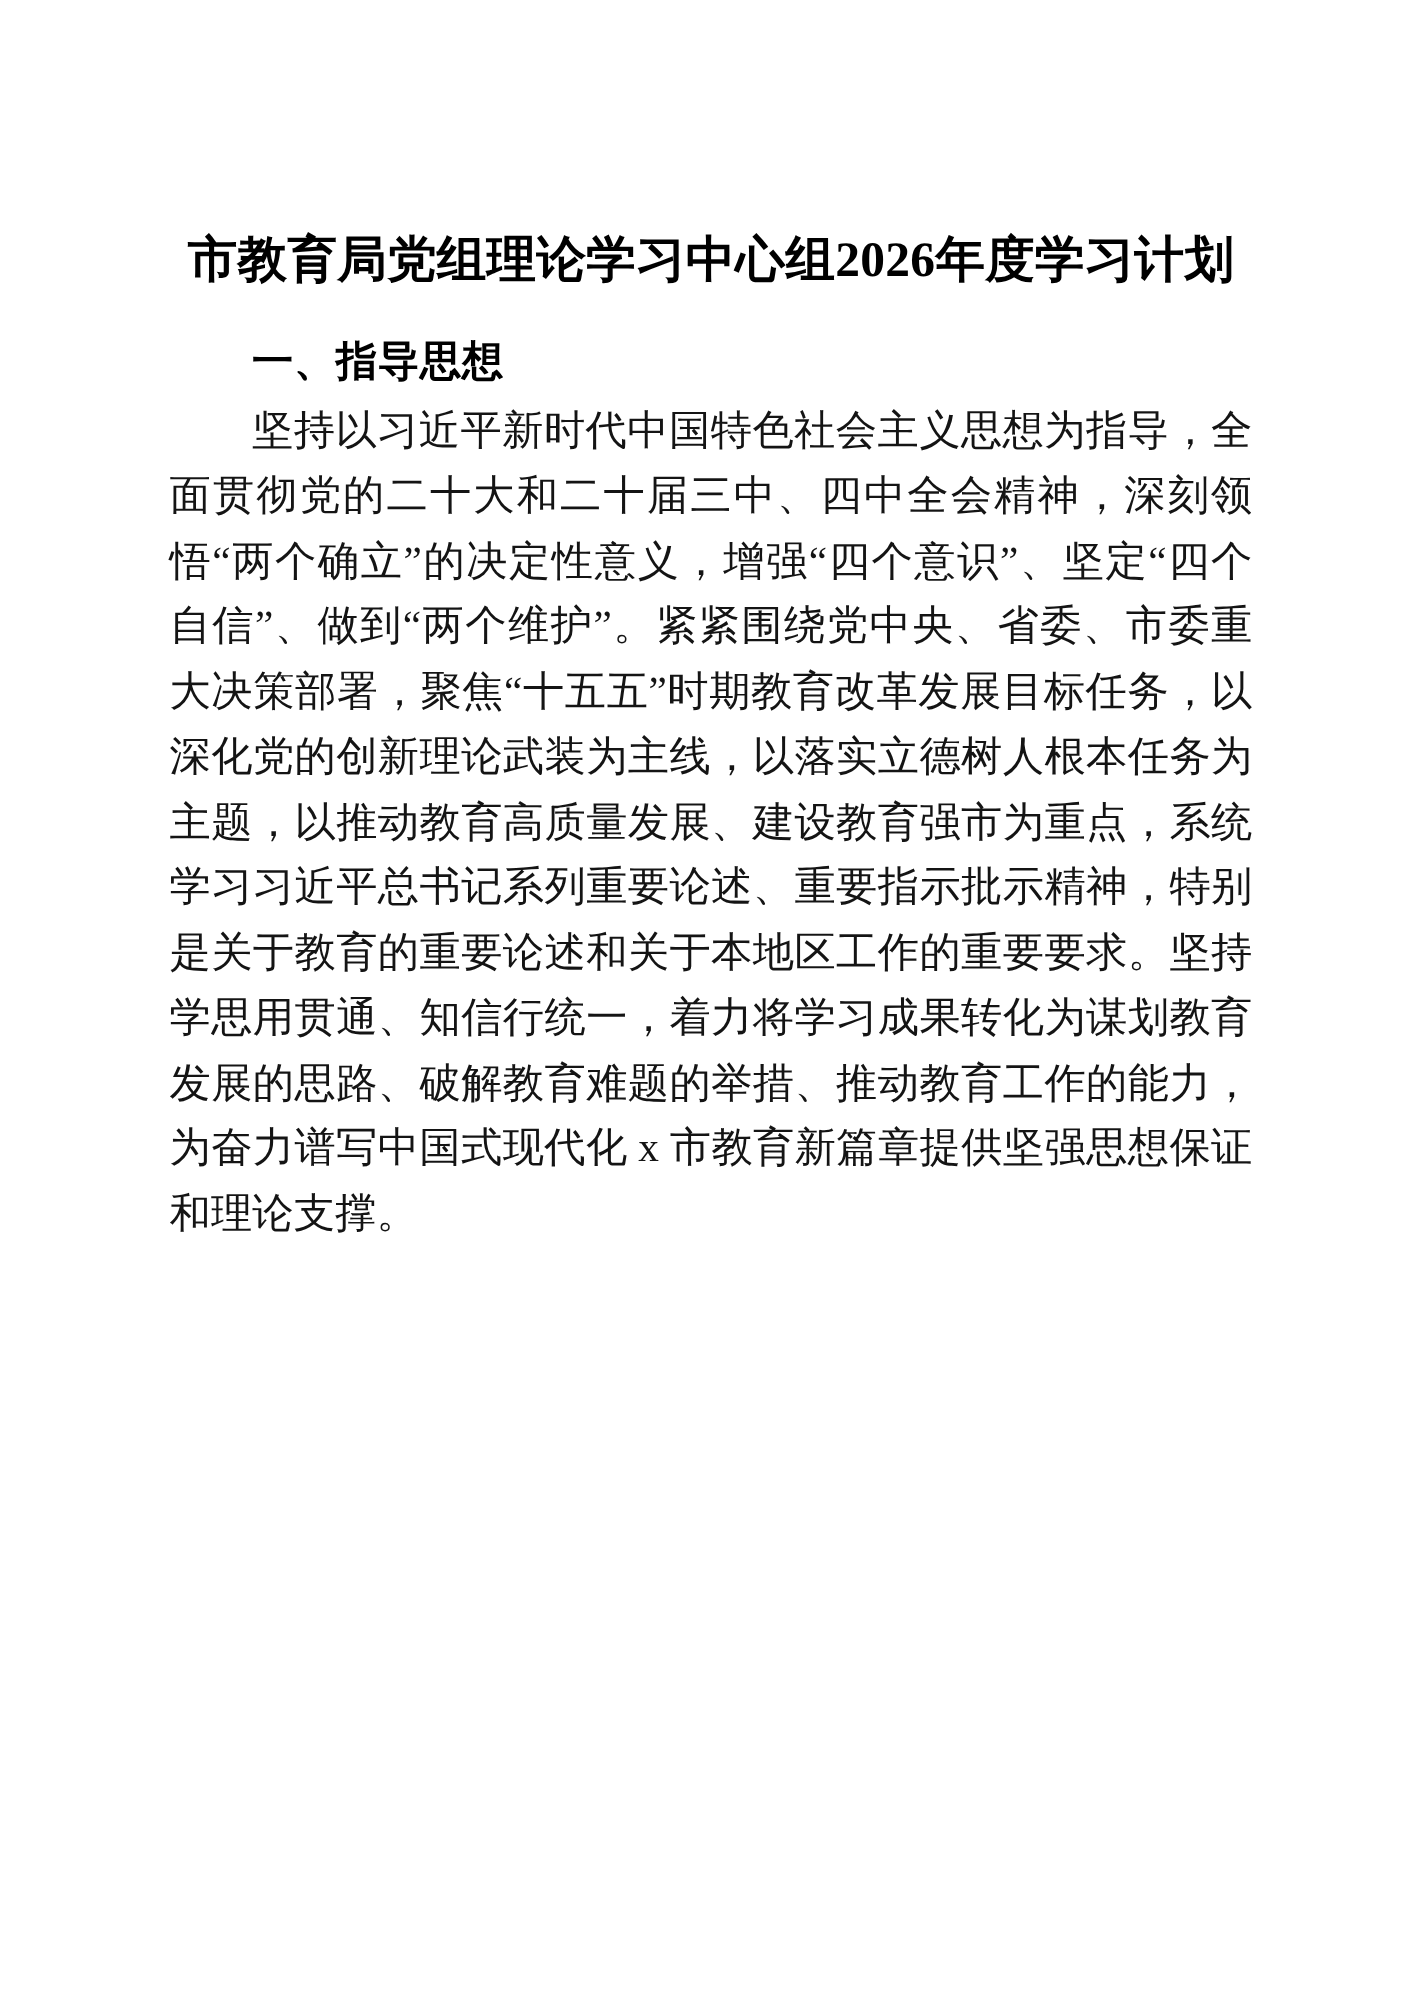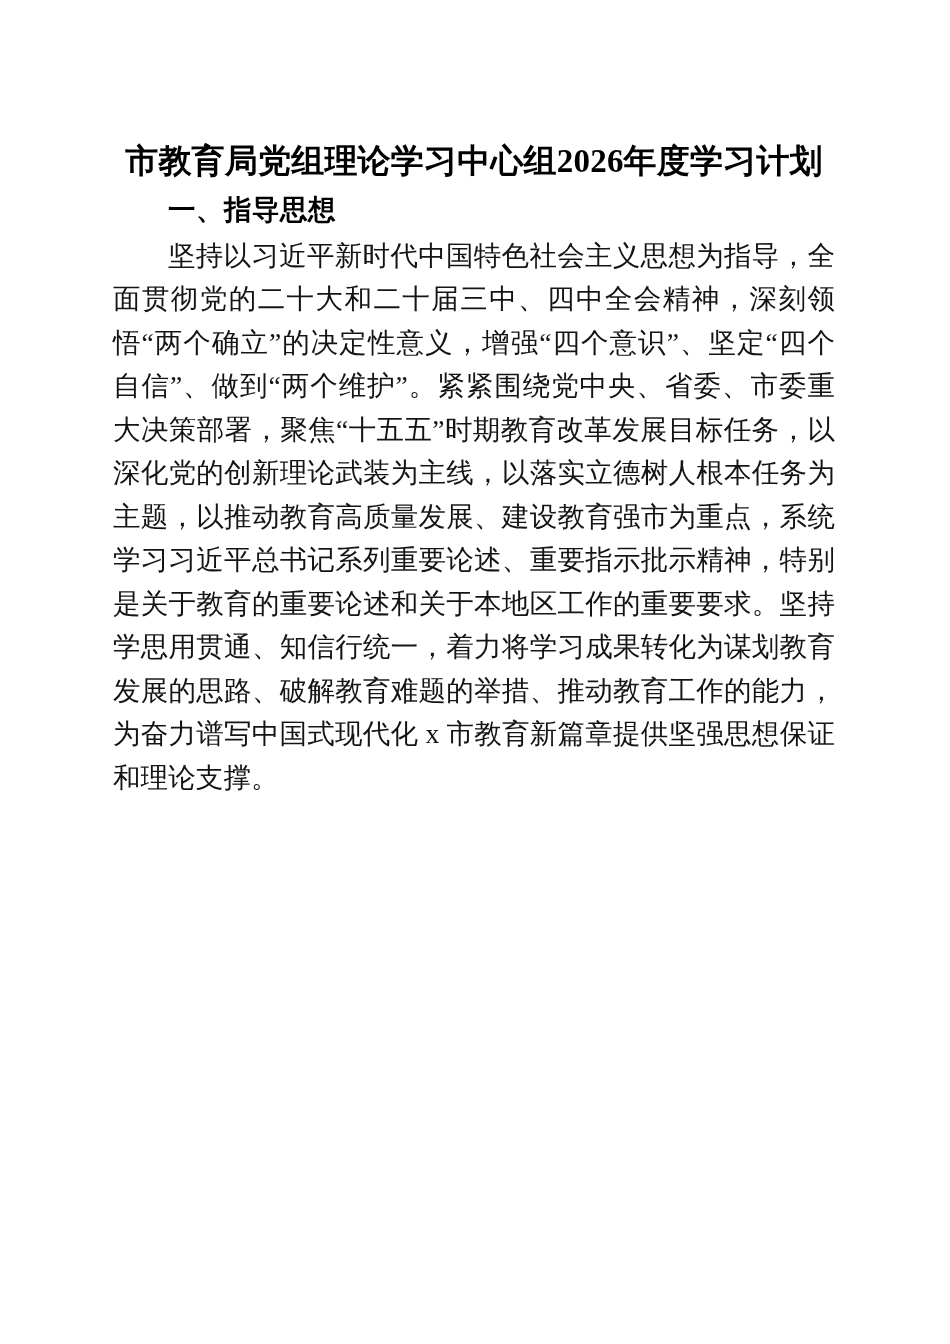--- a/index.html
+++ b/index.html
@@ -21,21 +21,21 @@
     width: 950px;
     height: 1344px;
     box-sizing: border-box;
     padding: 0;
     background: #ffffff;
   }
 
   .content {
     position: absolute;
     left: 113px;
-    top: 3px;
+    top: 16px;
     width: 722px;
   }
 
   
   .doc-title {
     margin: 0;
     padding-top: 132px;
     font-family: "Liberation Serif", "DejaVu Serif", serif;
     font-weight: bold;
     font-size: 33px;
@@ -72,21 +72,21 @@
     margin: 0;
     font-family: "Liberation Sans", "DejaVu Sans", sans-serif;
     font-weight: bold;
     font-size: 27.5px;
     line-height: 43.5px;
     text-indent: 55px;
     letter-spacing: 0.5px;
     color: #000000;
   }
 
-  .heading-1 { margin-top: 1px; }
+  .heading-1 { margin-top: 19px; }
   .heading-2 { margin-top: 3px; }
 </style>
 </head>
 <body>
 
 <div class="page">
   <div class="content">
 
     <h1 class="doc-title"><span>市教育局党组理论学习中心组2026年度学习计划</span></h1>
 

